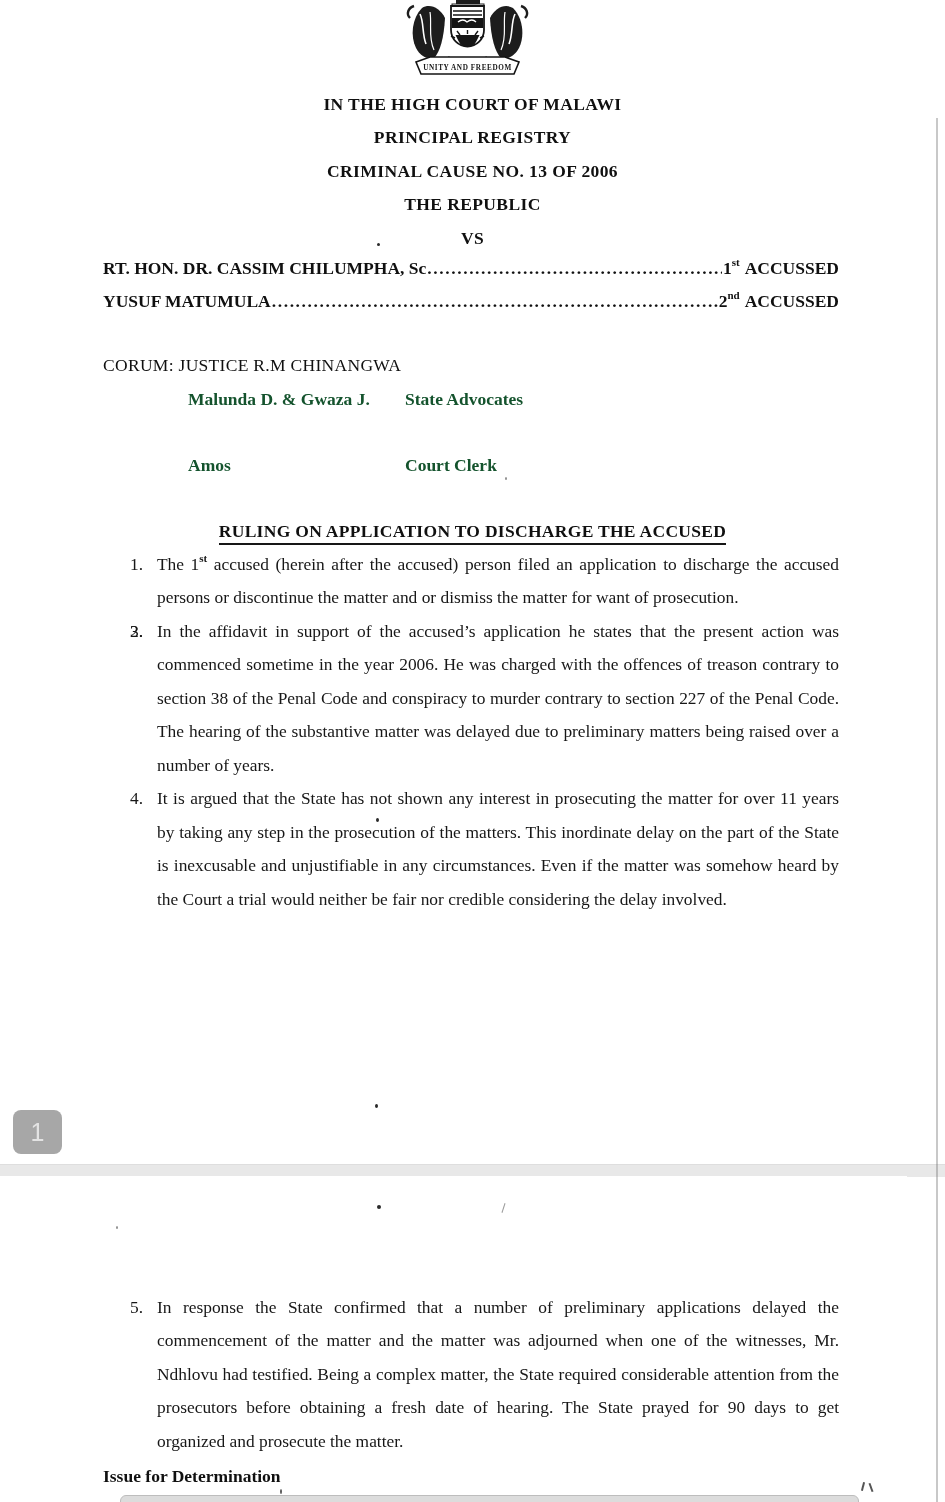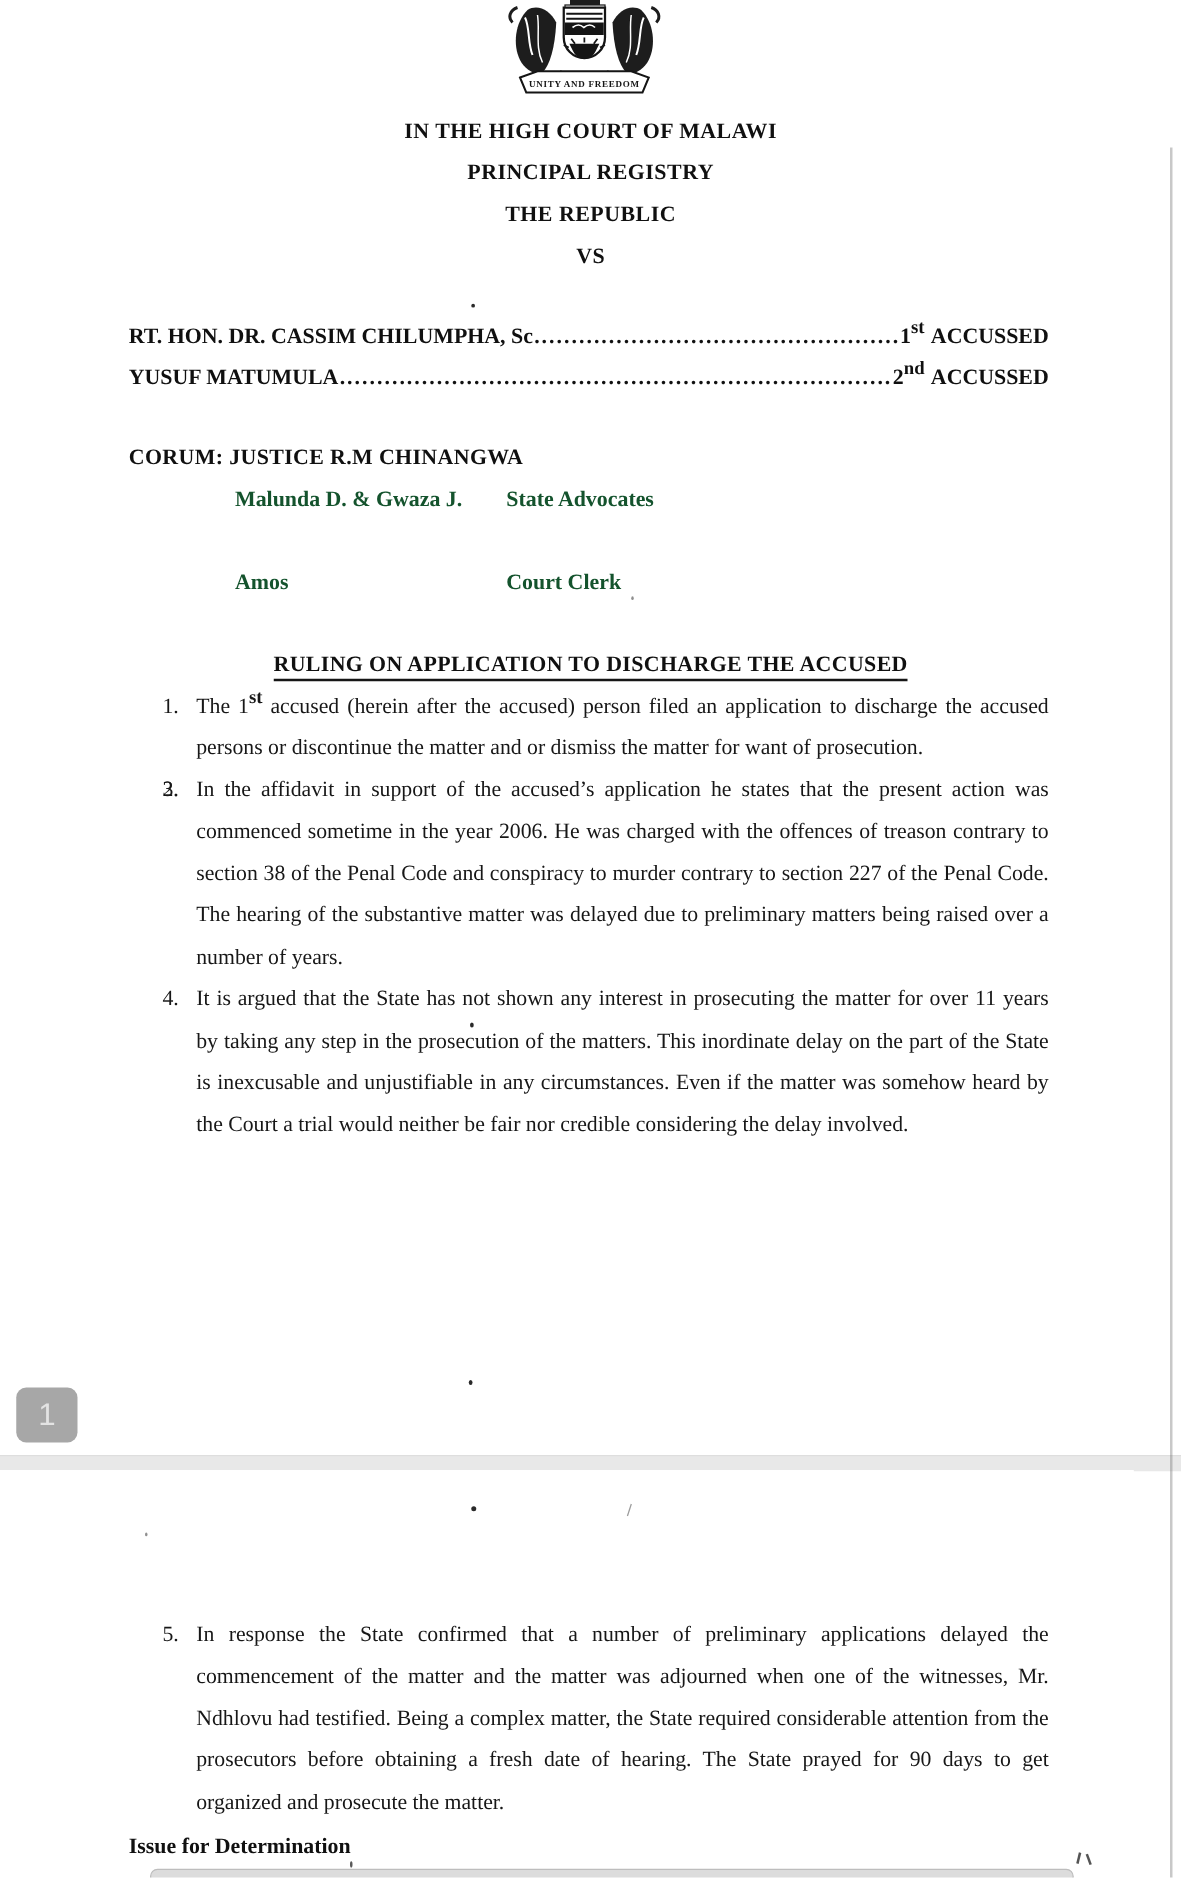--- a/index.html
+++ b/index.html
@@ -16,24 +16,24 @@
   
   .emblem{position:absolute;left:400px;top:0;width:135px;height:86px;}
   
   .hdr{position:absolute;left:0;top:88px;width:945px;text-align:center;
        font-weight:bold;font-size:17.5px;line-height:33.4px;letter-spacing:.4px;color:#101010;}
   
   .acc-row{position:absolute;left:103px;width:736px;display:flex;align-items:baseline;
            font-weight:bold;font-size:17.5px;color:#101010;white-space:nowrap;}
   .leader-dots{flex:1 1 auto;overflow:hidden;white-space:nowrap;margin:0 1px;}
   .leader-dots::after{content:"..............................................................................................................................................................";letter-spacing:1.6px;font-weight:bold;}
-  sup{font-size:15px;line-height:0;position:relative;top:-1px;font-weight:bold;margin-top:44px;}
+  sup{font-size:11px;line-height:0;position:relative;top:-1px;font-weight:bold;margin-top:44px;}
   .acc-label{margin-left:5px;}
   
-  .corum-head{position:absolute;left:103px;top:355px;font-weight:bold;font-size:17.5px;letter-spacing:.3px;color:#101010;}
+  .corum-head{position:absolute;left:103px;top:355px;font-weight:normal;font-size:17.5px;letter-spacing:.3px;color:#101010;}
   .corum-row{position:absolute;left:188px;display:flex;font-weight:bold;font-size:17.5px;color:#14532d;align-items:flex-end;}
   .cname{width:217px;flex:0 0 217px;}
   
   .title-wrap{position:absolute;left:0;top:521px;width:945px;text-align:center;}
   .ruling-title{display:inline-block;font-weight:bold;font-size:17.5px;letter-spacing:.3px;color:#101010;
                 border-bottom:2.5px solid #161616;padding-bottom:1px;}
   
   .paras{position:absolute;left:130px;width:709px;font-size:17.4px;line-height:33.45px;color:#171717;}
   #paras-p1{top:548px;}
   #paras-p2{top:115px;}
@@ -81,20 +81,21 @@
 
     <path d="M48,56 q19.5,10 39,0 l-4,6 h-31 Z" fill="#1d1d1d"></path>
 
     <path d="M16,62 L30,57 H105 L119,62 L114,74 H21 Z" fill="#ffffff" stroke="#151515" stroke-width="1.6"></path>
     <text x="67.5" y="69.5" text-anchor="middle" font-size="7.2" font-weight="bold" font-family="Liberation Serif, serif" letter-spacing="0.6" fill="#151515">UNITY AND FREEDOM</text>
   </svg>
 
   <div class="hdr">
     <div>IN THE HIGH COURT OF MALAWI</div>
     <div>PRINCIPAL REGISTRY</div>
+    <div>CRIMINAL CAUSE NO. 13 OF 2006</div>
     <div>THE REPUBLIC</div>
     <div>VS</div>
   </div>
 
   <div class="acc-row" style="top:258px">
     <span>RT. HON. DR. CASSIM CHILUMPHA, Sc</span>
     <span class="leader-dots"></span>
     <span><span>1</span><sup>st</sup></span>
     <span class="acc-label">ACCUSSED</span>
   </div>

